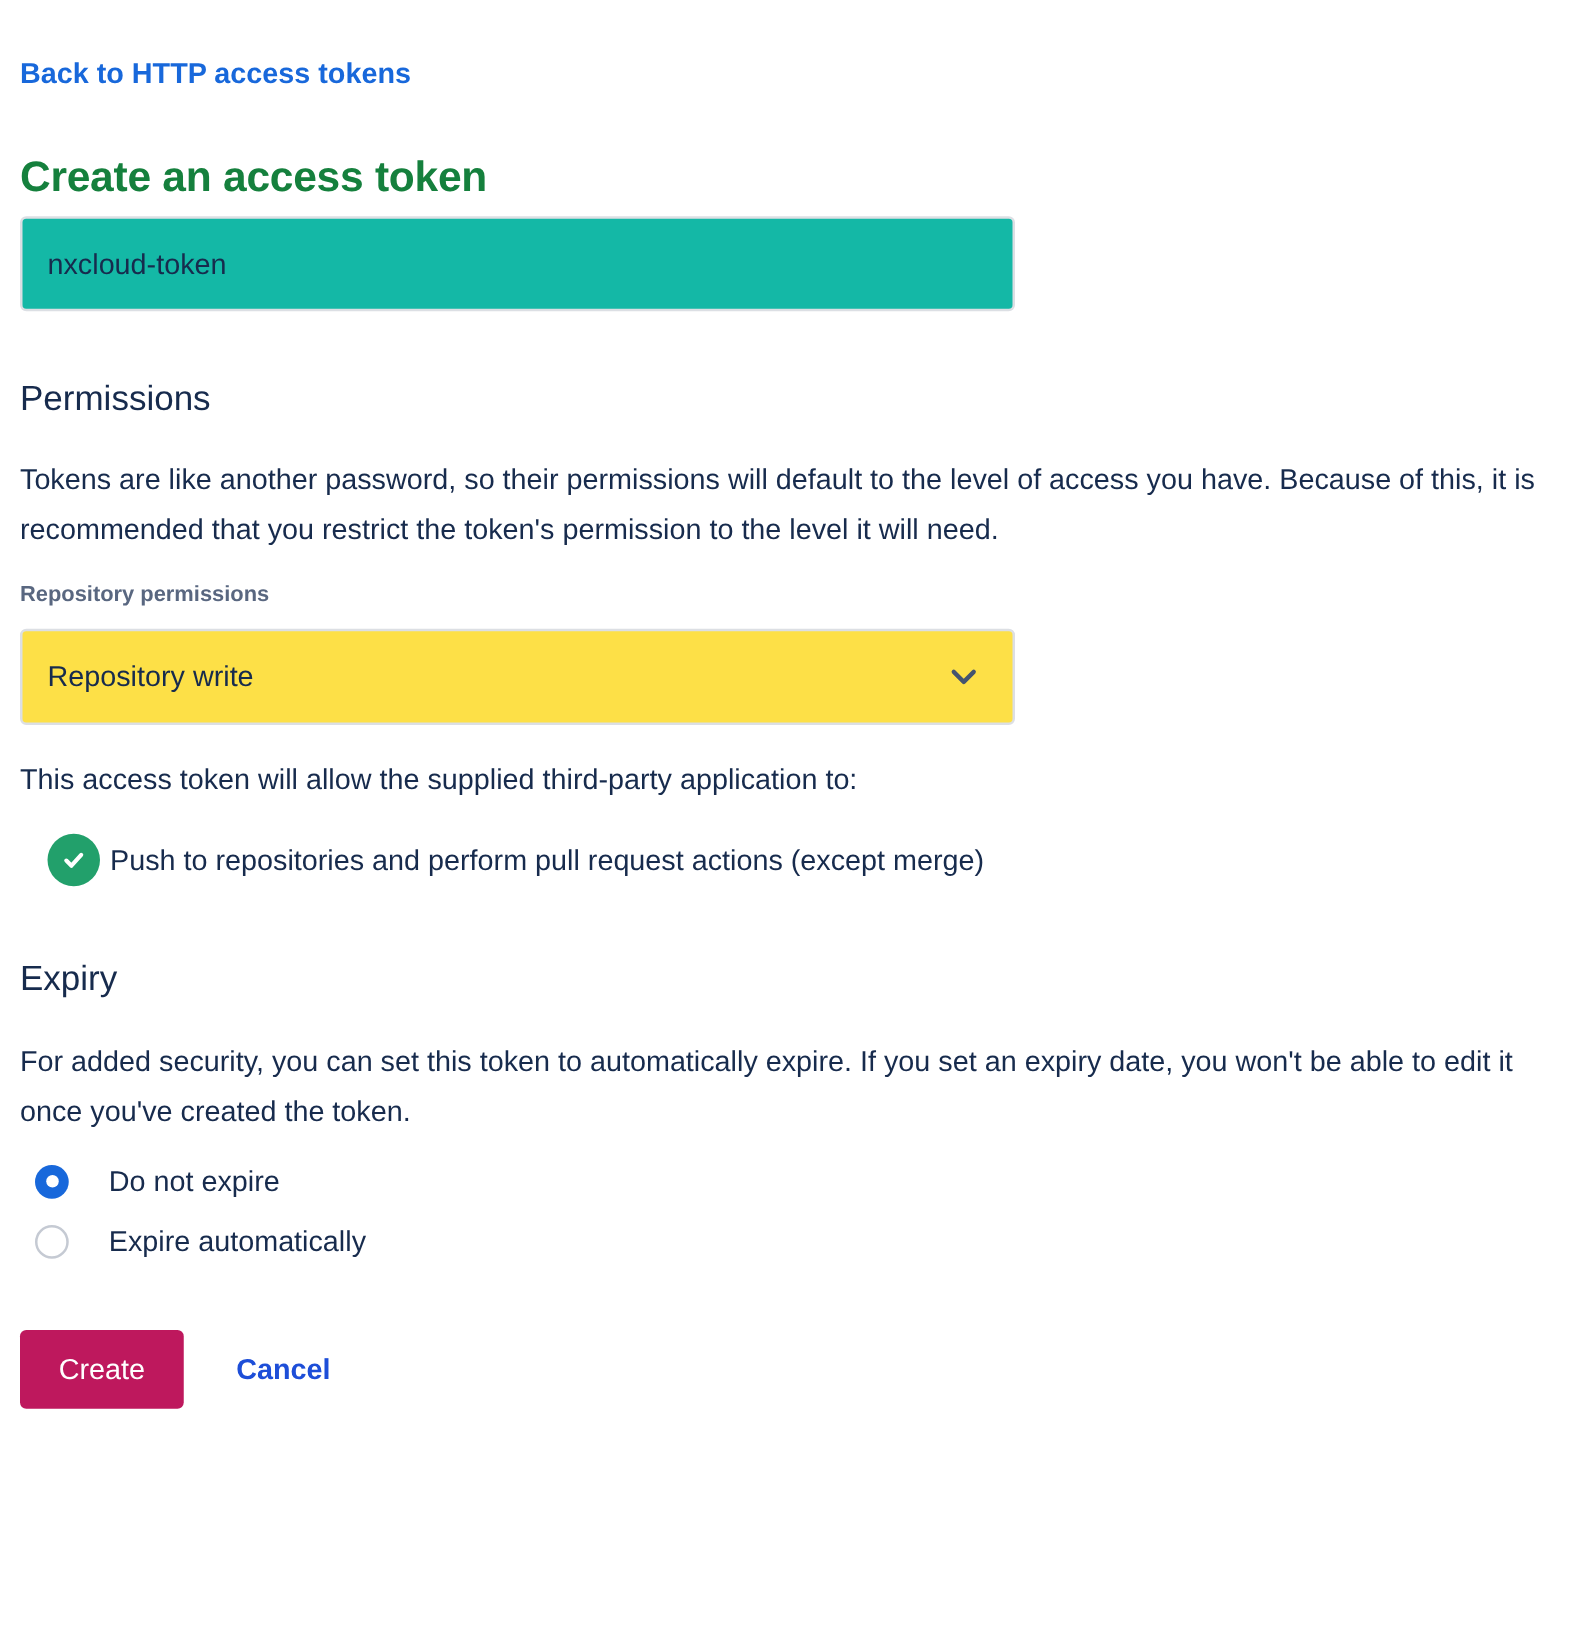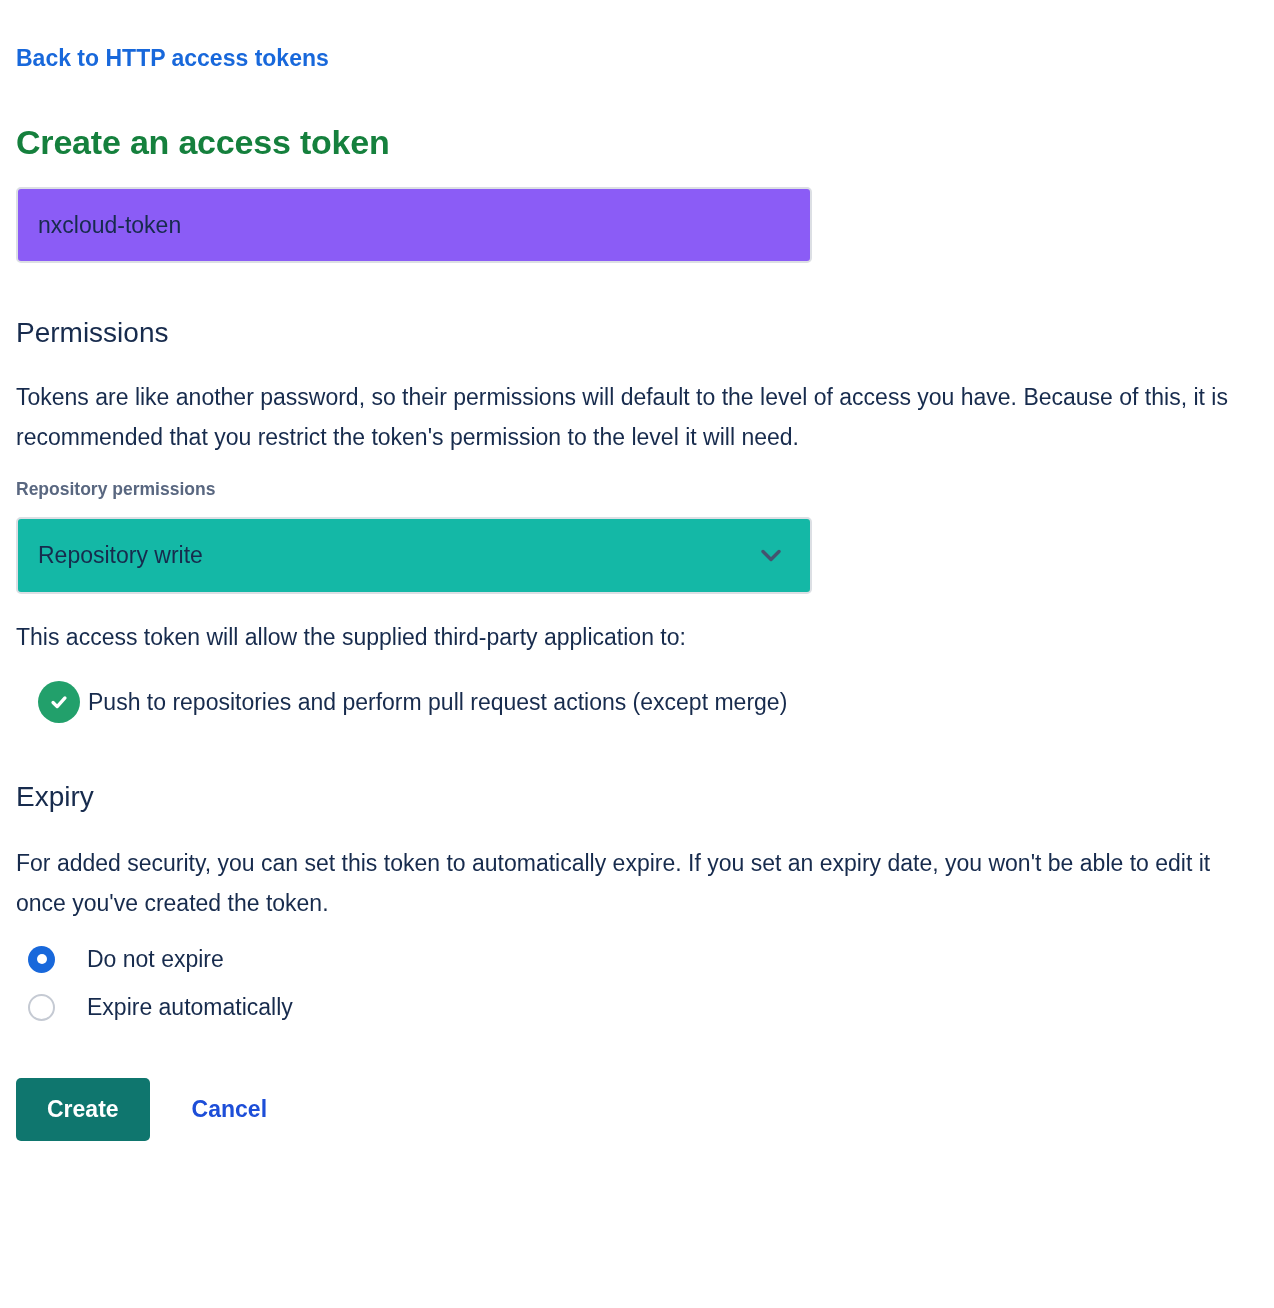--- a/index.html
+++ b/index.html
@@ -35,30 +35,30 @@
     font-size: 17.5px;
     line-height: 21px;
     font-weight: 700;
     color: #596780;
   }
   .label-token { margin-top: 34px; }
   .label-repo  { margin-top: 22px; }
 
   .text-input {
     display: block;
-    margin-top: 24px;
+    margin-top: 10px;
     width: 796px;
     height: 76px;
     border: 2px solid #DCDFE4;
     border-radius: 5px;
     padding: 0 20px;
     font-family: "Liberation Sans", sans-serif;
     font-size: 23px;
     color: #172B4D;
-    background: #8b5cf6;
+    background: #14b8a6;
     outline: none;
   }
 
   h2.section-heading {
     font-size: 28px;
     line-height: 33px;
     font-weight: 500;
     color: #172B4D;
   }
   .heading-permissions { margin-top: 53px; }
@@ -72,21 +72,21 @@
   }
   .permissions-desc { margin-top: 28px; }
   .expiry-desc      { margin-top: 30px; }
 
   .select {
     margin-top: 17px;
     width: 796px;
     height: 77px;
     border: 2px solid #DCDFE4;
     border-radius: 5px;
-    background: #14b8a6;
+    background: #fde047;
     display: flex;
     align-items: center;
     justify-content: space-between;
     padding: 0 26px 0 20px;
     cursor: pointer;
   }
   .select-value { font-size: 23px; color: #172B4D; }
   .chevron-icon { display: block; }
 
   p.allow-intro {
@@ -150,27 +150,27 @@
   .radio-label { font-size: 23px; line-height: 30px; color: #172B4D; }
 
   .actions {
     margin-top: 56px;
     display: flex;
     align-items: center;
   }
   .btn-primary {
     height: 63px;
     padding: 0 31px;
-    background: #0f766e;
+    background: #be185d;
     color: #ffffff;
     border: none;
     border-radius: 5px;
     font-family: "Liberation Sans", sans-serif;
     font-size: 23px;
-    font-weight: 700;
+    font-weight: 400;
     cursor: pointer;
   }
   .btn-link {
     margin-left: 42px;
     background: none;
     border: none;
     font-family: Liberation Sans, sans-serif;
     font-size: 23px;
     font-weight: 600;
     color: #1d4ed8;

